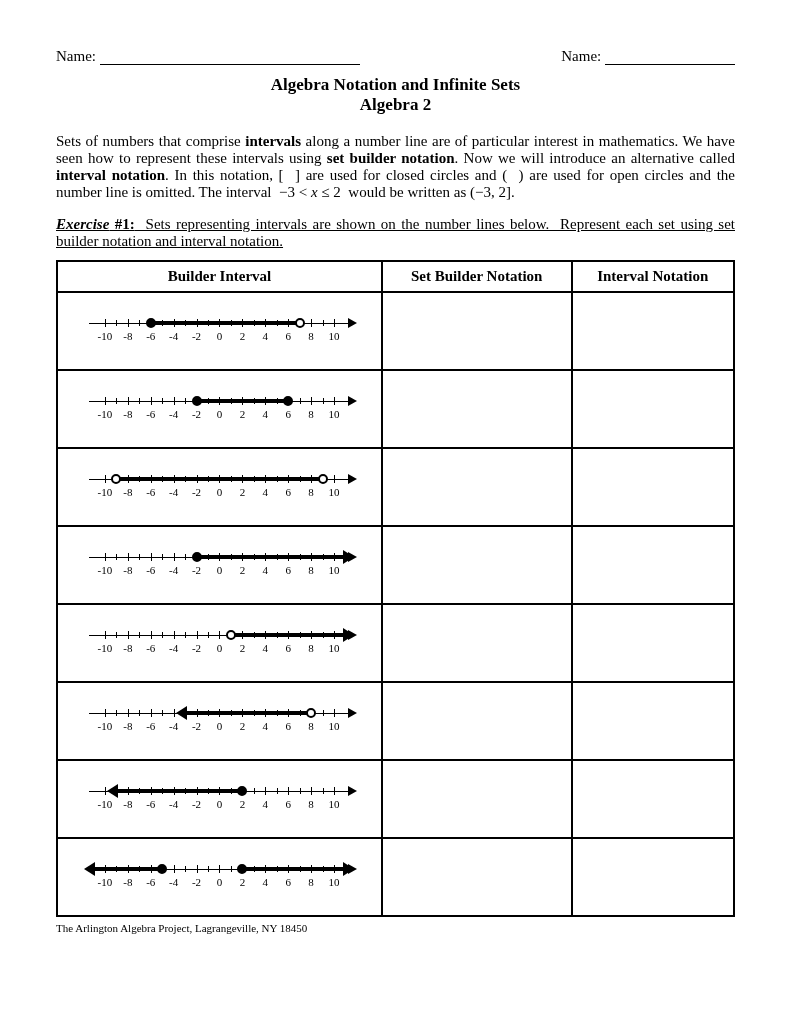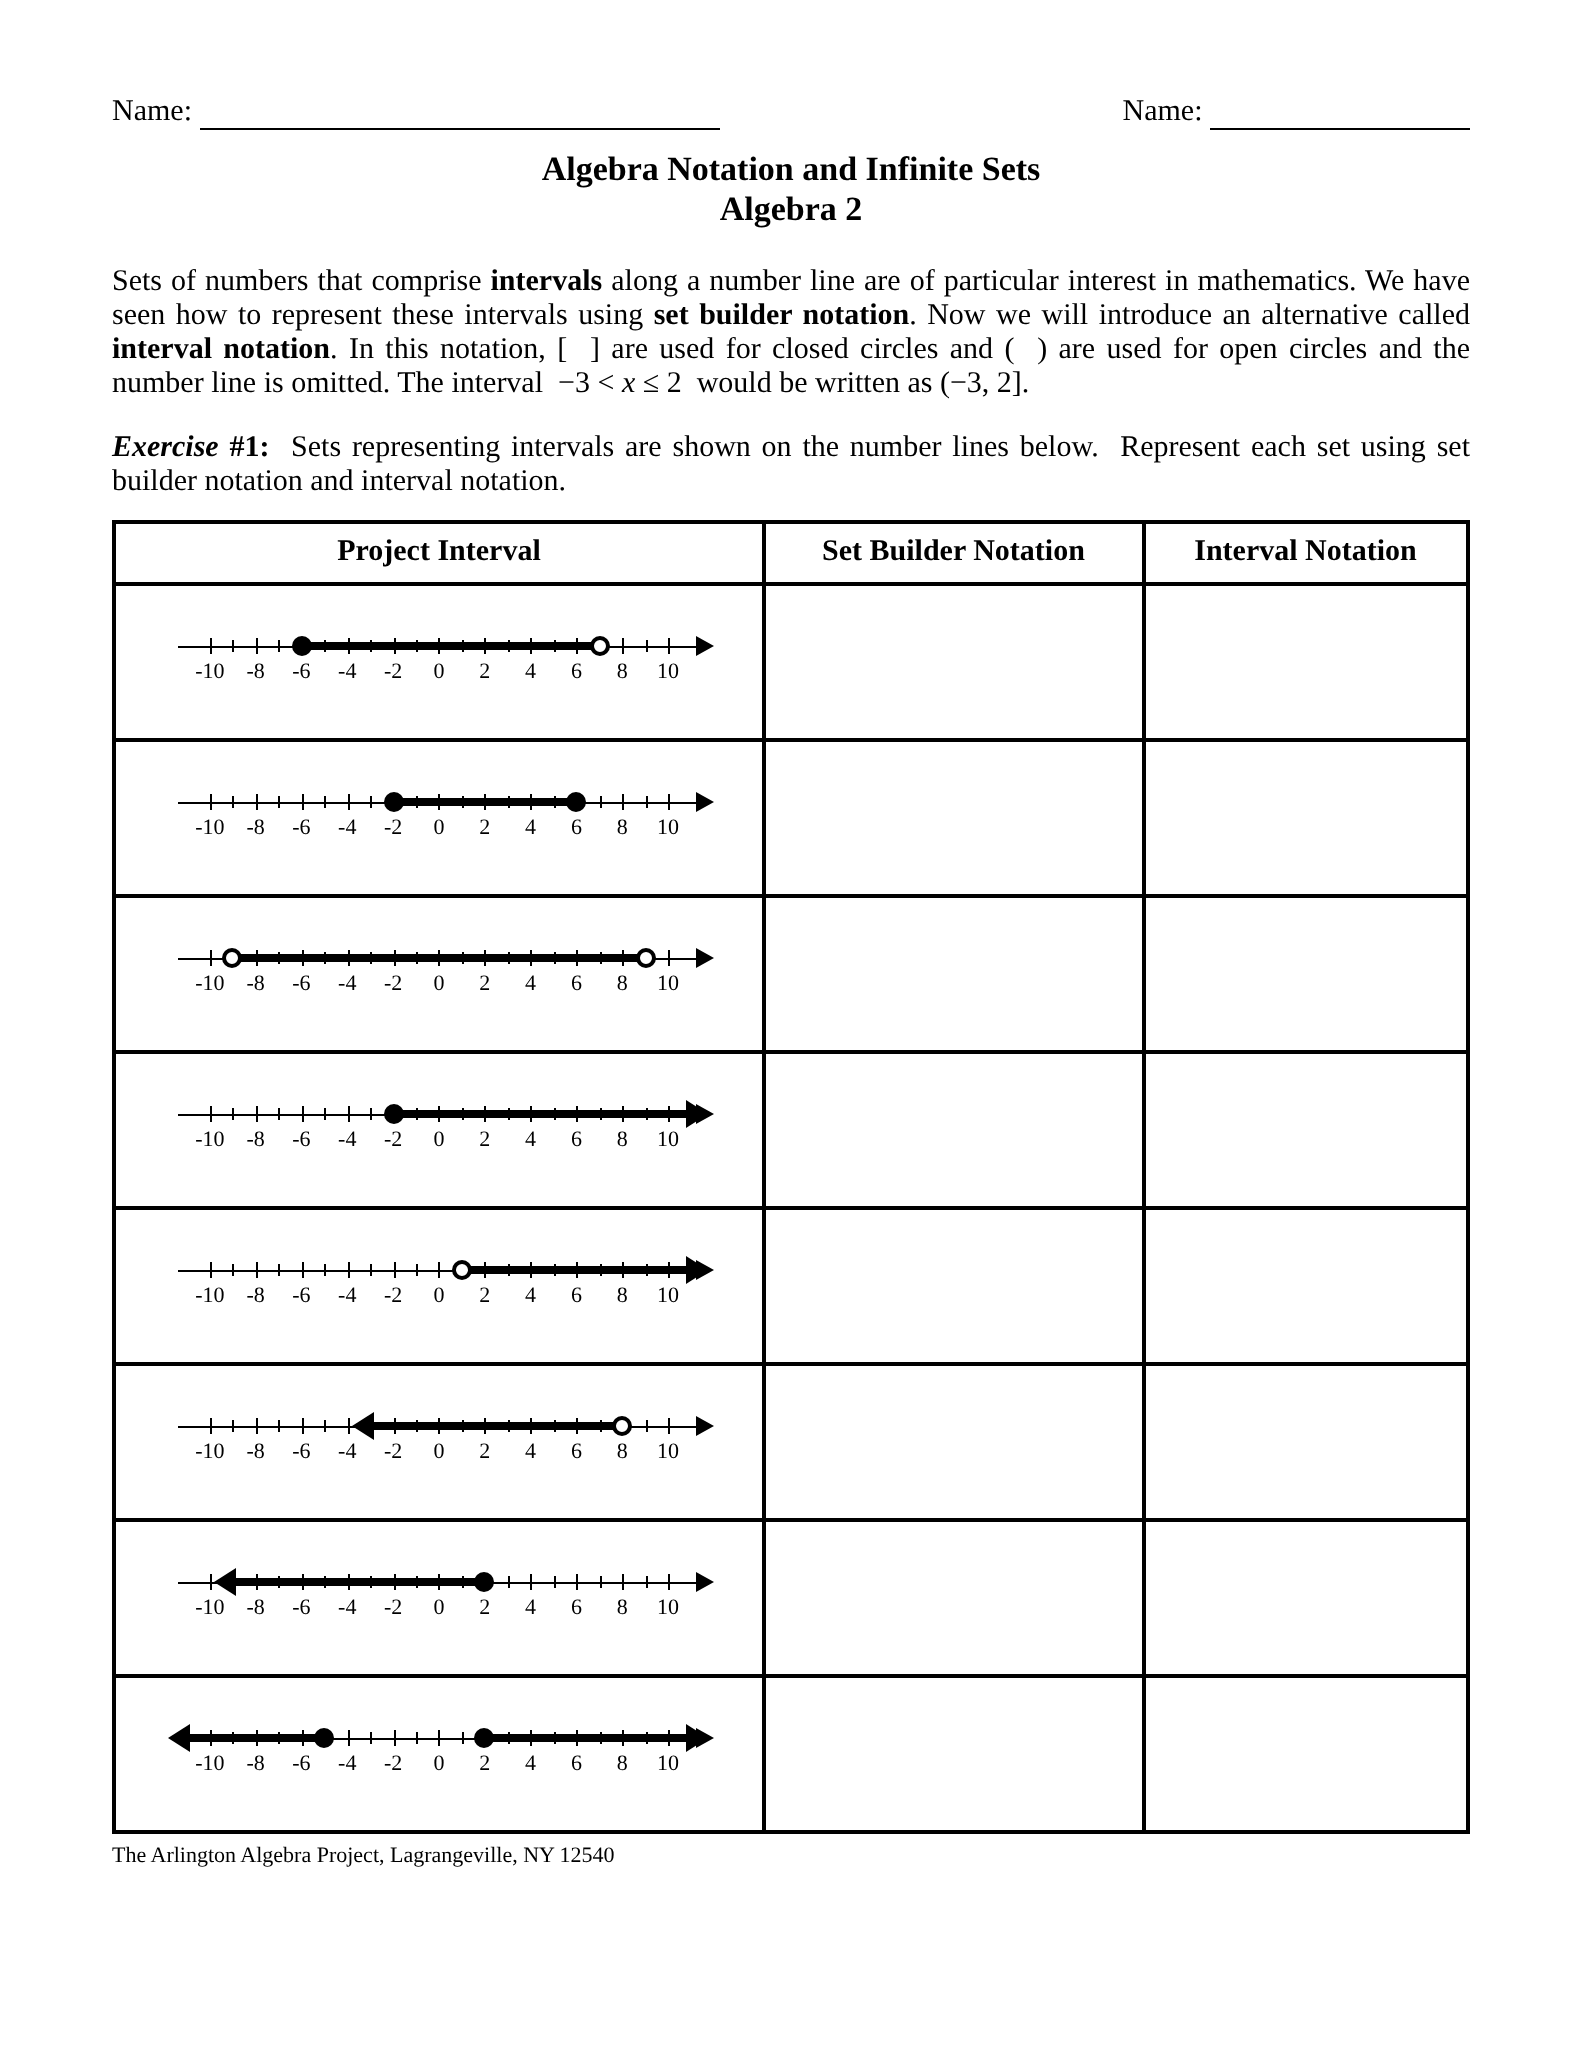--- a/index.html
+++ b/index.html
@@ -25,21 +25,21 @@
     vertical-align: bottom;
   }
   h1, h2 {
     text-align: center;
     font-weight: bold;
     margin: 0;
   }
   h1 { font-size: 17px; }
   h2 { font-size: 17px; margin-bottom: 18px; }
   .intro { text-align: justify; margin-bottom: 12px; }
-  .exercise { text-align: justify; margin-bottom: 10px; }
+  .exercise { text-align: justify; margin-bottom: 10px; text-decoration: underline; }
   b { font-weight: bold; }
   i { font-style: italic; }
   table.worksheet {
     border-collapse: collapse;
     width: 100%;
     table-layout: fixed;
   }
   table.worksheet th, table.worksheet td {
     border: 2px solid #000;
     padding: 4px 6px;
@@ -163,21 +163,21 @@
 <p class="exercise" id="ex-p"><b><i>Exercise</i> #1:</b>&nbsp; Sets representing intervals are shown on the number lines below.&nbsp; Represent each set using set builder notation and interval notation.</p>
 
 <table class="worksheet">
   <colgroup>
     <col class="col-graph">
       <col class="col-sb">
       <col class="col-in">
   </colgroup>
   <thead>
     <tr>
-      <th>Project Interval</th>
+      <th>Builder Interval</th>
       <th>Set Builder Notation</th>
       <th>Interval Notation</th>
     </tr>
   </thead>
   <tbody id="rows-body">
       <tr>
         <td>
           <div class="nl-wrap">
             <div class="nl-axis"></div>
             <div class="nl-arrow right reg"></div>
@@ -536,14 +536,14 @@
             <div class="nl-arr-end right" style="left: 266px;"></div>
           </div>
         </td>
         <td></td>
         <td></td>
       </tr>
     </tbody>
 </table>
 
 <div class="footer">
-  <div>The Arlington Algebra Project, Lagrangeville, NY 12540</div>
+  <div>The Arlington Algebra Project, Lagrangeville, NY 18450</div>
 </div>
 
 </body></html>

